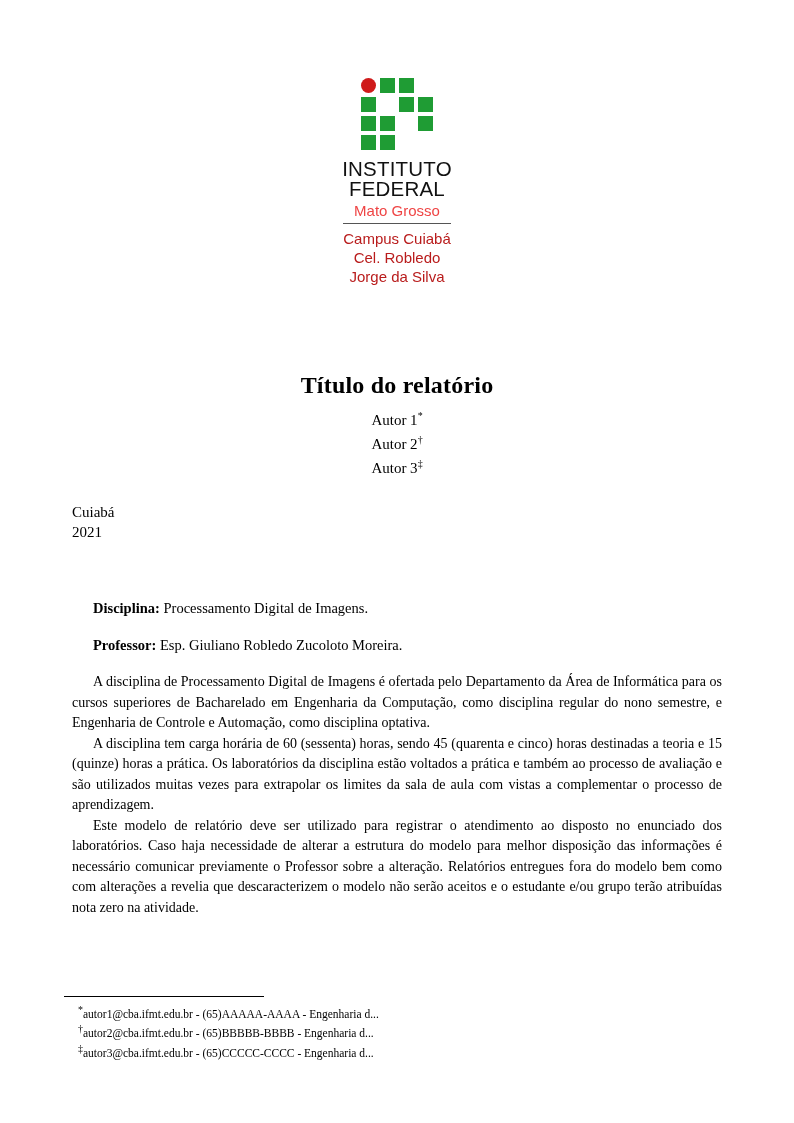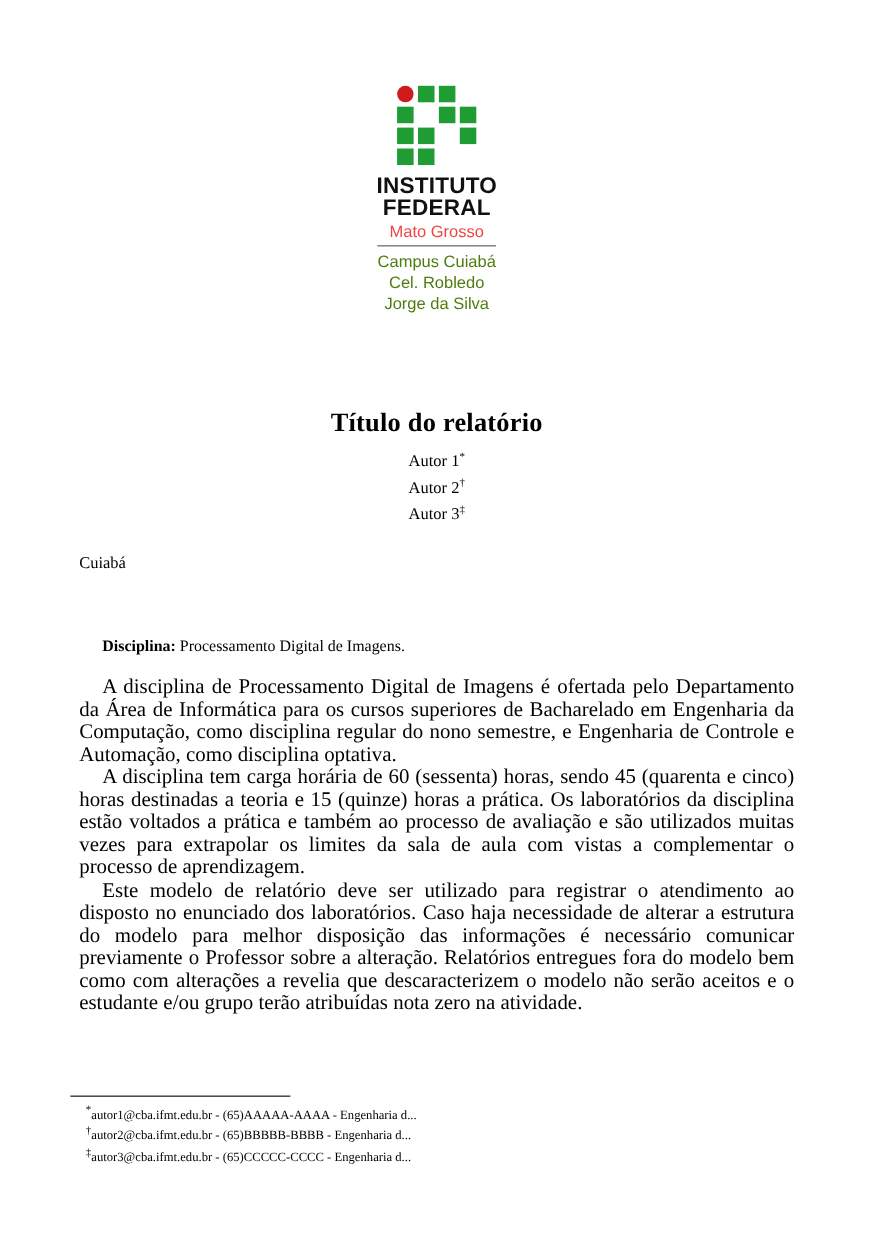--- a/index.html
+++ b/index.html
@@ -47,21 +47,21 @@
   .logo-mark span.dot {
     background: #cf1b1b;
     border-radius: 50%;
   }
   .logo-mark span.blank {
     background: transparent;
   }
   .logo-inst {
     margin-top: 9px;
     font-family: "Liberation Sans", sans-serif;
-    font-weight: bold;
+    font-weight: normal;
     font-size: 20.5px;
     line-height: 20px;
     letter-spacing: 0.2px;
     text-align: center;
     color: #111;
   }
   .logo-sub {
     font-family: "Liberation Sans", sans-serif;
     font-size: 15px;
     line-height: 19px;
@@ -70,21 +70,21 @@
     margin-top: 2px;
     padding-bottom: 3px;
     border-bottom: 1px solid #555;
     min-width: 108px;
   }
   .logo-campus {
     font-family: "Liberation Sans", sans-serif;
     font-size: 15px;
     line-height: 19px;
     text-align: center;
-    color: #4d7c0f;
+    color: #b91c1c;
     margin-top: 5px;
   }
 
   
   .doc-title {
     margin-top: 86px;
     text-align: center;
     font-size: 24px;
     font-weight: bold;
     letter-spacing: 0.2px;
@@ -112,21 +112,21 @@
   .meta {
     margin-top: 56px;
     font-size: 14.5px;
     line-height: 20px;
   }
   .meta .row { margin-bottom: 17px; padding-left: 21px; }
   .meta b { font-weight: bold; }
 
   .body-text {
     margin-top: 10px;
-    font-size: 19px;
+    font-size: 14px;
     line-height: 20.5px;
     text-align: justify;
   }
   .body-text p {
     margin: 0;
     text-indent: 21px;
   }
 
   
   .footnotes {
@@ -195,27 +195,32 @@
     <div>
       <span>Autor 2</span><span class="sup">†</span>
     </div>
     <div>
       <span>Autor 3</span><span class="sup">‡</span>
     </div>
   </div>
 
   <div class="place">
     <div>Cuiabá</div>
+    <div>2021</div>
   </div>
 
   <div class="meta">
     <div class="row">
       <b>Disciplina:</b>
       <span>Processamento Digital de Imagens.</span>
     </div>
+    <div class="row">
+      <b>Professor:</b>
+      <span>Esp. Giuliano Robledo Zucoloto Moreira.</span>
+    </div>
   </div>
 
   <div class="body-text">
     <p>A disciplina de Processamento Digital de Imagens é ofertada pelo Departamento da Área de Informática para os cursos superiores de Bacharelado em Engenharia da Computação, como disciplina regular do nono semestre, e Engenharia de Controle e Automação, como disciplina optativa.</p>
     <p>A disciplina tem carga horária de 60 (sessenta) horas, sendo 45 (quarenta e cinco) horas destinadas a teoria e 15 (quinze) horas a prática. Os laboratórios da disciplina estão voltados a prática e também ao processo de avaliação e são utilizados muitas vezes para extrapolar os limites da sala de aula com vistas a complementar o processo de aprendizagem.</p>
     <p>Este modelo de relatório deve ser utilizado para registrar o atendimento ao disposto no enunciado dos laboratórios. Caso haja necessidade de alterar a estrutura do modelo para melhor disposição das informações é necessário comunicar previamente o Professor sobre a alteração. Relatórios entregues fora do modelo bem como com alterações a revelia que descaracterizem o modelo não serão aceitos e o estudante e/ou grupo terão atribuídas nota zero na atividade.</p>
   </div>
 
   <div class="footnotes">
     <div class="footnote-rule"></div>

